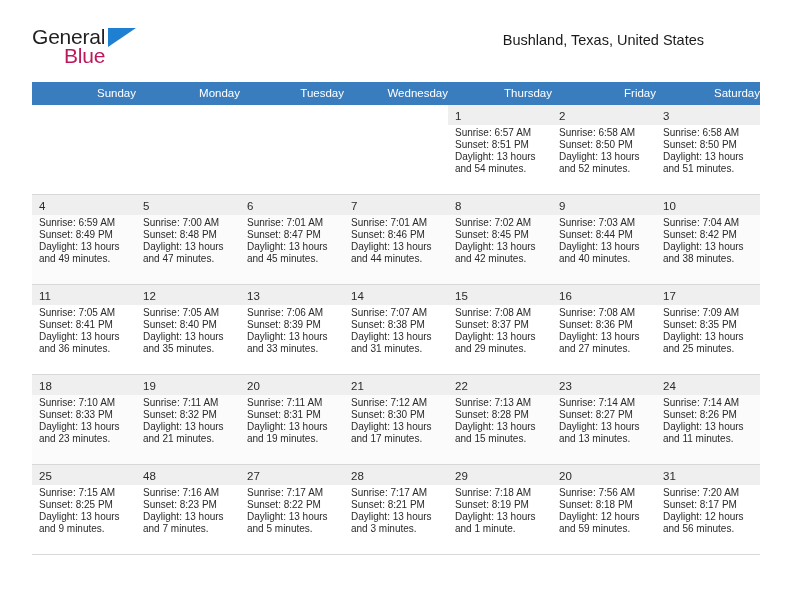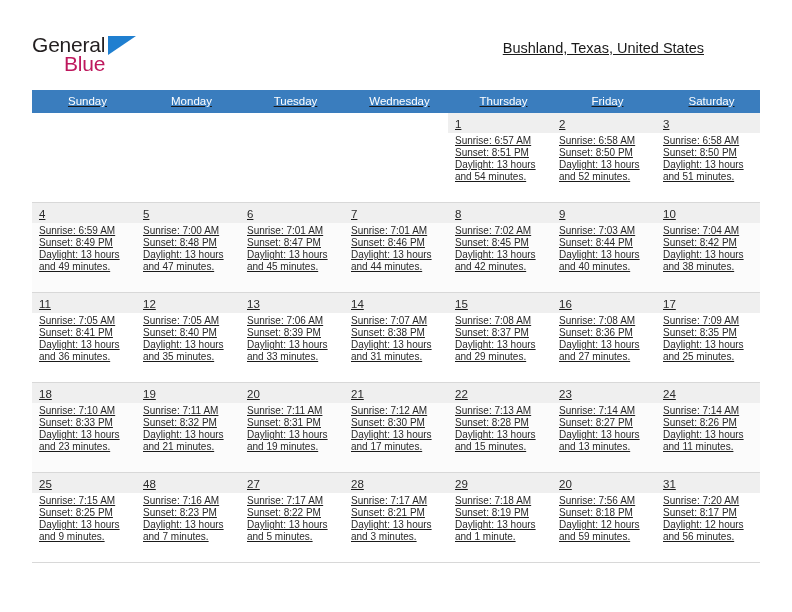--- a/index.html
+++ b/index.html
@@ -12,22 +12,21 @@
     background: #ffffff;
     font-family: "Liberation Sans", sans-serif;
     color: #1a1a1a;
     overflow: hidden;
   }
   .page {
     position: relative;
     width: 736px;
     height: 612px;
     box-sizing: border-box;
-    padding: 8px 32px;
-    text-decoration: underline;
+    padding: 0 32px;
   }
 
   
   .header {
     display: flex;
     align-items: flex-start;
     justify-content: space-between;
     padding-top: 26px;
     height: 68px;
     box-sizing: border-box;
@@ -92,21 +91,21 @@
     margin-top: 14px;
     width: 728px;
     border-collapse: collapse;
     table-layout: fixed;
   }
   .calendar th {
     background: #3a7dbe;
     color: #ffffff;
     font-size: 11.5px;
     font-weight: normal;
-    text-align: center;
+    text-align: right;
     padding: 5px 0 5px 7px;
     height: 20px;
     box-sizing: border-box;
     border: none;
   }
   .calendar td {
     width: 104px;
     height: 89px;
     vertical-align: top;
     padding: 0;

